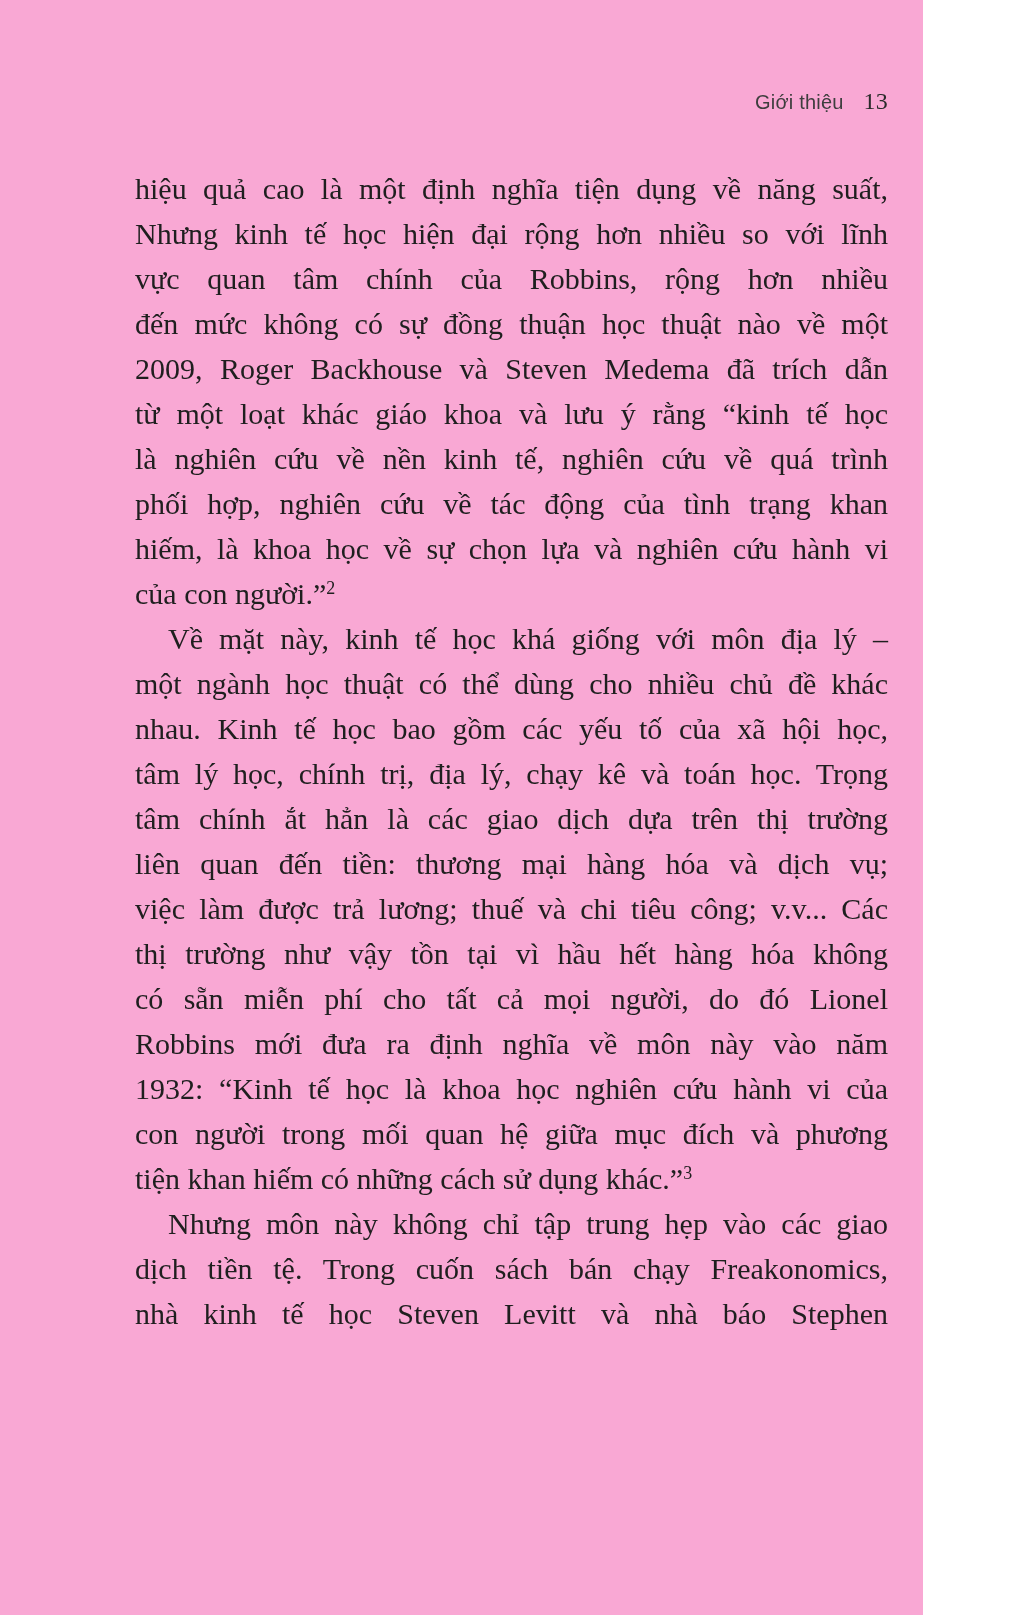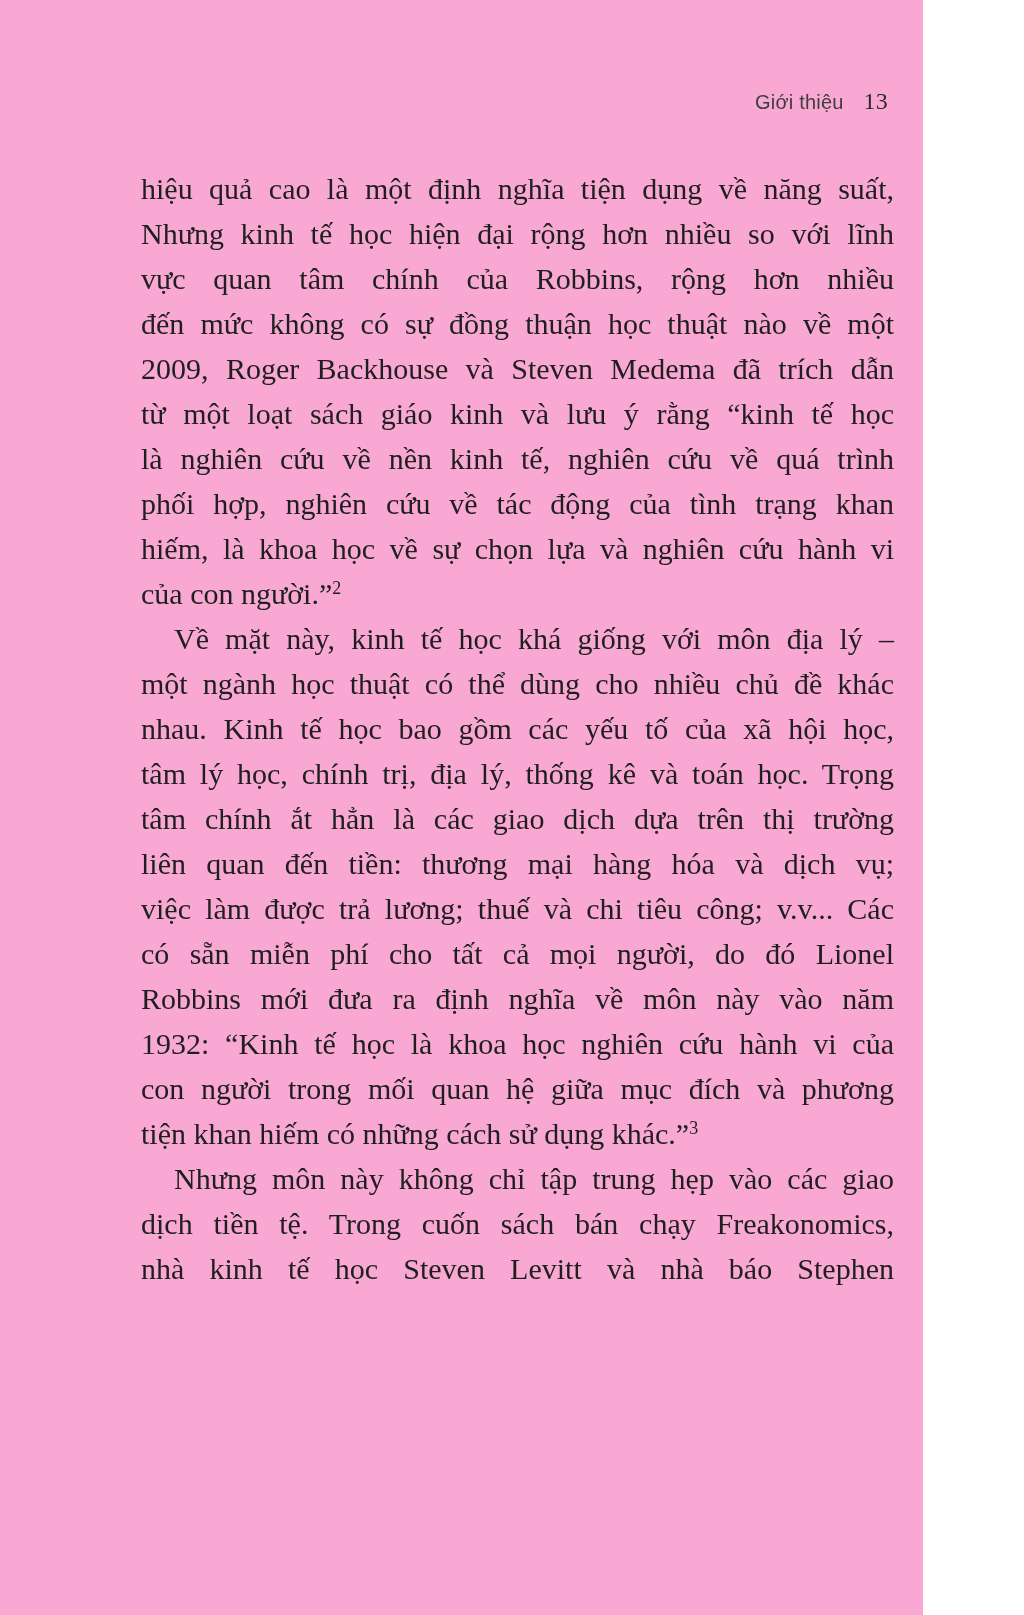--- a/index.html
+++ b/index.html
@@ -26,21 +26,21 @@
   }
   .page-number {
     display: inline-block;
     font-family: "Liberation Serif", serif;
     font-size: 24px;
     color: #2b2b2b;
     margin-left: 20px;
   }
   .body-text {
     position: absolute;
-    left: 141px; top: 166px; width: 753px;
+    left: 135px; top: 166px; width: 753px;
     font-size: 30px;
     line-height: 45px;
     color: #1f1f1f;
   }
   .line {
     text-align: justify;
     text-align-last: justify;
     height: 45px;
     white-space: normal;
   }
@@ -65,35 +65,36 @@
   </div>
 
   <div class="body-text">
 
     <div>
       <div class="line">hiệu quả cao là một định nghĩa tiện dụng về năng suất,</div>
       <div class="line">Nhưng kinh tế học hiện đại rộng hơn nhiều so với lĩnh</div>
       <div class="line">vực quan tâm chính của Robbins, rộng hơn nhiều</div>
       <div class="line">đến mức không có sự đồng thuận học thuật nào về một</div>
       <div class="line">2009, Roger Backhouse và Steven Medema đã trích dẫn</div>
-      <div class="line">từ một loạt sách giáo kinh và lưu ý rằng “kinh tế học</div>
+      <div class="line">từ một loạt khác giáo khoa và lưu ý rằng “kinh tế học</div>
       <div class="line">là nghiên cứu về nền kinh tế, nghiên cứu về quá trình</div>
       <div class="line">phối hợp, nghiên cứu về tác động của tình trạng khan</div>
       <div class="line">hiếm, là khoa học về sự chọn lựa và nghiên cứu hành vi</div>
       <div class="line pend"><span>của con người.”</span><sup class="fn">2</sup></div>
     </div>
 
     <div>
       <div class="line indent">Về mặt này, kinh tế học khá giống với môn địa lý –</div>
       <div class="line">một ngành học thuật có thể dùng cho nhiều chủ đề khác</div>
       <div class="line">nhau. Kinh tế học bao gồm các yếu tố của xã hội học,</div>
-      <div class="line">tâm lý học, chính trị, địa lý, thống kê và toán học. Trọng</div>
+      <div class="line">tâm lý học, chính trị, địa lý, chạy kê và toán học. Trọng</div>
       <div class="line">tâm chính ắt hẳn là các giao dịch dựa trên thị trường</div>
       <div class="line">liên quan đến tiền: thương mại hàng hóa và dịch vụ;</div>
       <div class="line">việc làm được trả lương; thuế và chi tiêu công; v.v... Các</div>
+      <div class="line">thị trường như vậy tồn tại vì hầu hết hàng hóa không</div>
       <div class="line">có sẵn miễn phí cho tất cả mọi người, do đó Lionel</div>
       <div class="line">Robbins mới đưa ra định nghĩa về môn này vào năm</div>
       <div class="line">1932: “Kinh tế học là khoa học nghiên cứu hành vi của</div>
       <div class="line">con người trong mối quan hệ giữa mục đích và phương</div>
       <div class="line pend"><span>tiện khan hiếm có những cách sử dụng khác.”</span><sup class="fn">3</sup></div>
     </div>
 
     <div>
       <div class="line indent">Nhưng môn này không chỉ tập trung hẹp vào các giao</div>
       <div class="line"><span>dịch tiền tệ. Trong cuốn sách bán chạy </span><span class="em">Freakonomics</span><span>,</span></div>

